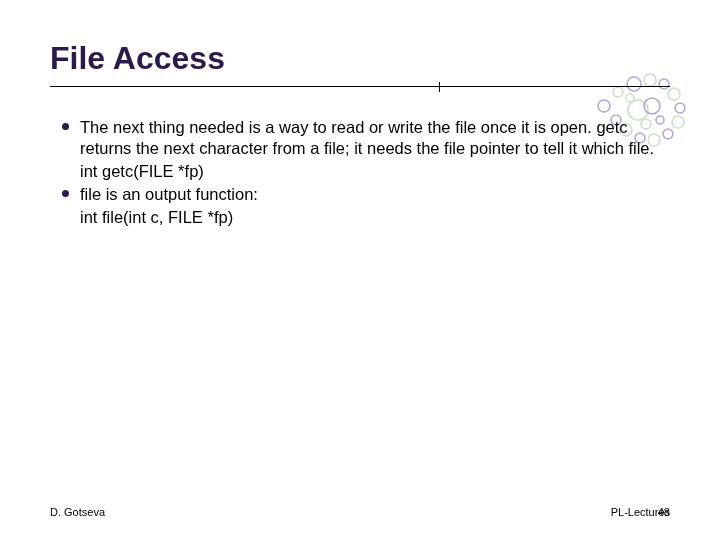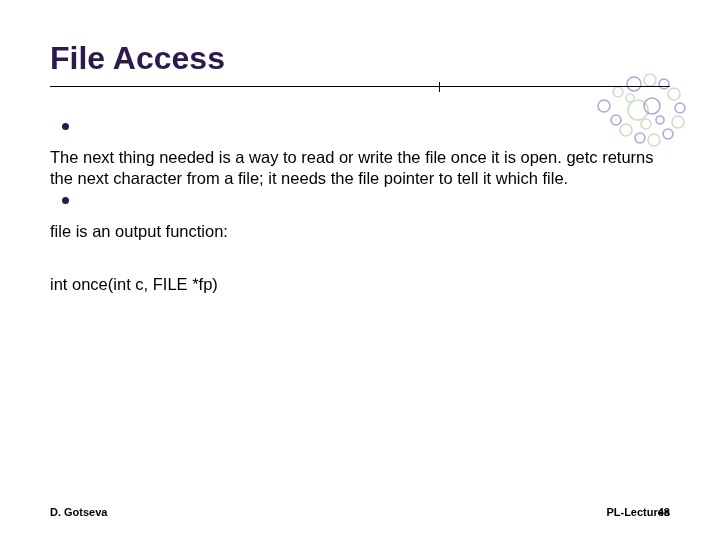--- a/index.html
+++ b/index.html
@@ -47,42 +47,41 @@
     height: 10px;
     border-left: 1px solid #000;
   }
   .content {
     font-size: 16.5px;
     line-height: 1.28;
     color: #000;
     position: relative;
     z-index: 2;
   }
-  .row { display: flex; margin-bottom: 2px; flex-direction: column; }
+  .row { display: flex; margin-bottom: 2px; }
   .gutter {
     width: 30px;
     flex: 0 0 30px;
     display: flex;
     justify-content: center;
     padding-top: 6px;
   }
   .dot {
     width: 7px; height: 7px; border-radius: 50%;
     background: #2b1a4a;
   }
   .text { flex: 1; }
   .plain .gutter { padding-top: 0; }
   .footer {
     position: absolute;
     left: 50px; right: 50px; bottom: 22px;
     font-size: 11px;
     color: #000;
     display: flex;
     justify-content: space-between;
-    font-weight: bold;
   }
   .footer .center { position: absolute; left: 1px; right: 0; text-align: right; }
 </style>
 </head>
 <body>
 
 <div class="deco">
   <svg id="deco-svg" width="130" height="100" viewBox="0 0 130 100">
       <circle cx="44" cy="56" r="6" fill="none" stroke="#b9a6d6" stroke-width="1.6"></circle>
       <circle cx="58" cy="42" r="5" fill="none" stroke="#c9e2c4" stroke-width="1.6"></circle>
@@ -111,29 +110,33 @@
       <span class="tick"></span>
     </div>
 
   <div class="content" id="content">
       <div class="row">
         <div class="gutter">
           <span class="dot"></span>
         </div>
         <div class="text">The next thing needed is a way to read or write the file once it is open. getc returns the next character from a file; it needs the file pointer to tell it which file.</div>
       </div>
+      <div class="row plain">
+        <div class="gutter"></div>
+        <div class="text">int getc(FILE *fp)</div>
+      </div>
       <div class="row">
         <div class="gutter">
           <span class="dot"></span>
         </div>
         <div class="text">file is an output function:</div>
       </div>
       <div class="row plain">
         <div class="gutter"></div>
-        <div class="text">int once(int c, FILE *fp)</div>
+        <div class="text">int file(int c, FILE *fp)</div>
       </div>
     </div>
 
   <div class="footer">
     <span>D. Gotseva</span>
     <span class="center">PL-Lectures</span>
     <span>48</span>
   </div>
 </div>
 

